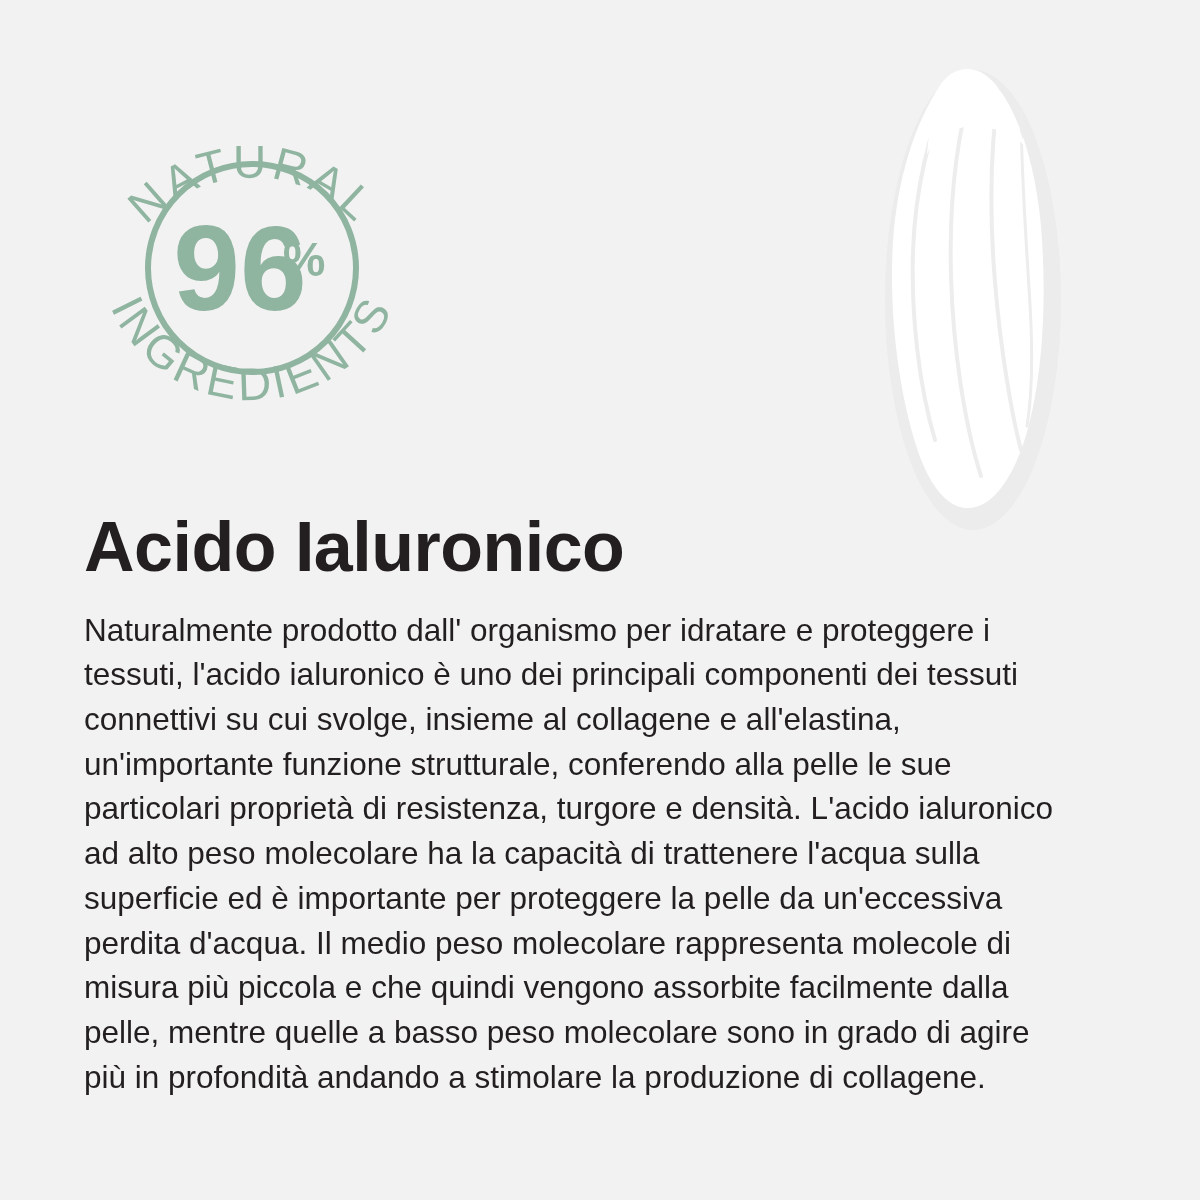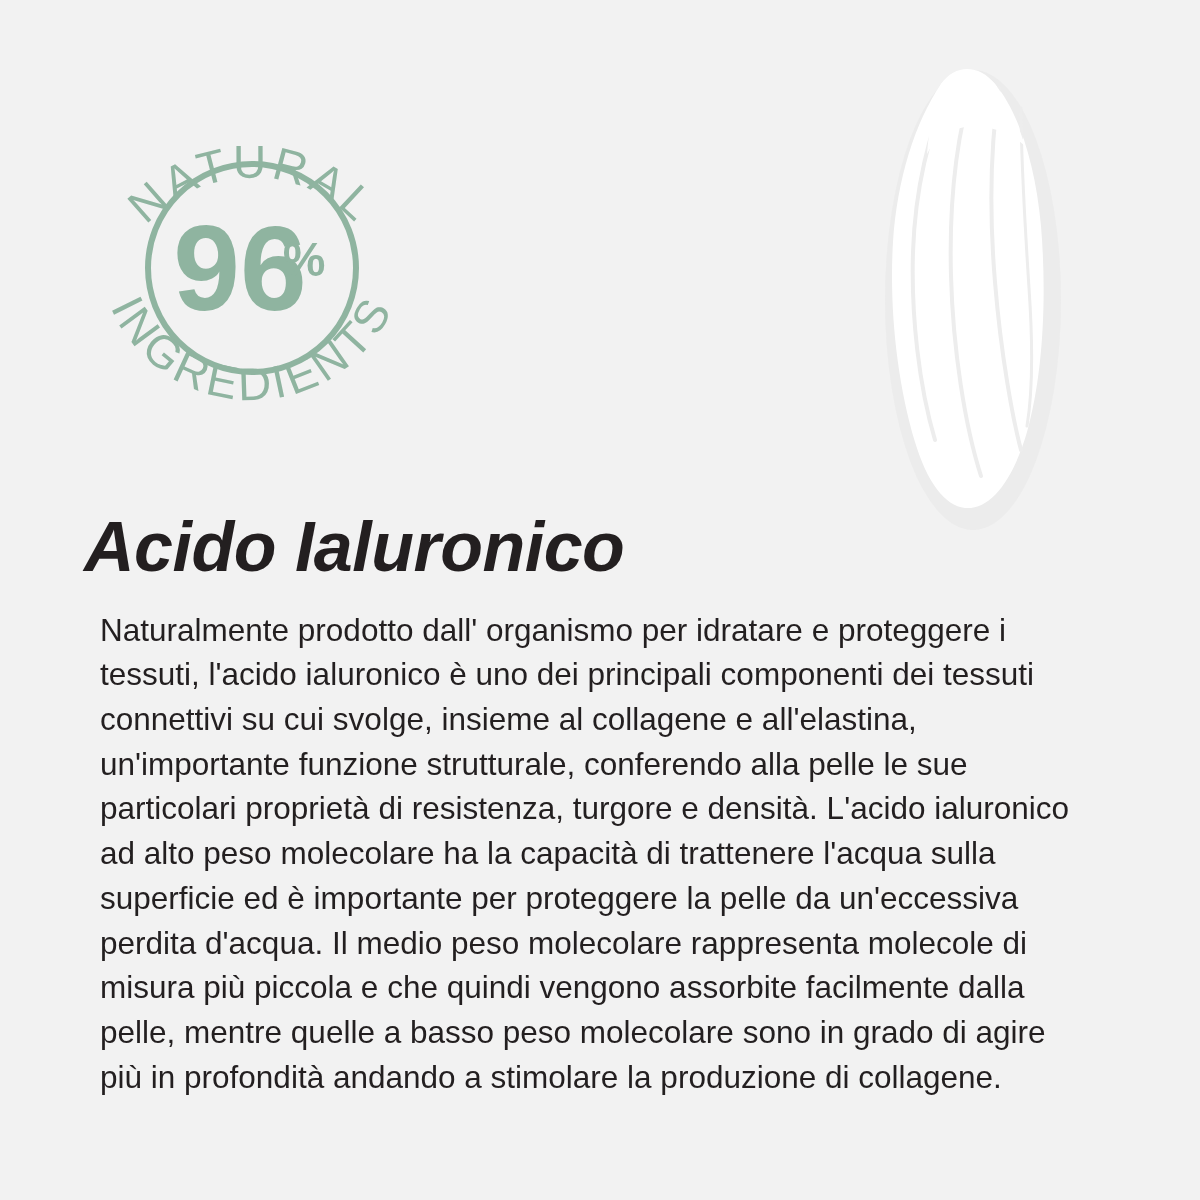--- a/index.html
+++ b/index.html
@@ -78,29 +78,28 @@
     width: 1000px;
   }
   .title {
     font-family: "Liberation Sans", sans-serif;
     font-size: 70px;
     font-weight: 700;
     color: #231f20;
     line-height: 1.08;
     letter-spacing: -0.5px;
     margin: 0 0 22px 0;
-    font-style: italic;
   }
   .body-text {
     font-family: "Liberation Sans", sans-serif;
     font-size: 31.5px;
     font-weight: 400;
     color: #231f20;
     line-height: 1.42;
-    margin: 16px;
+    margin: 0;
     width: 975px;
     text-align: left;
   }
 </style>
 </head>
 <body>
 
 <div class="page">
 
   <div class="badge">

